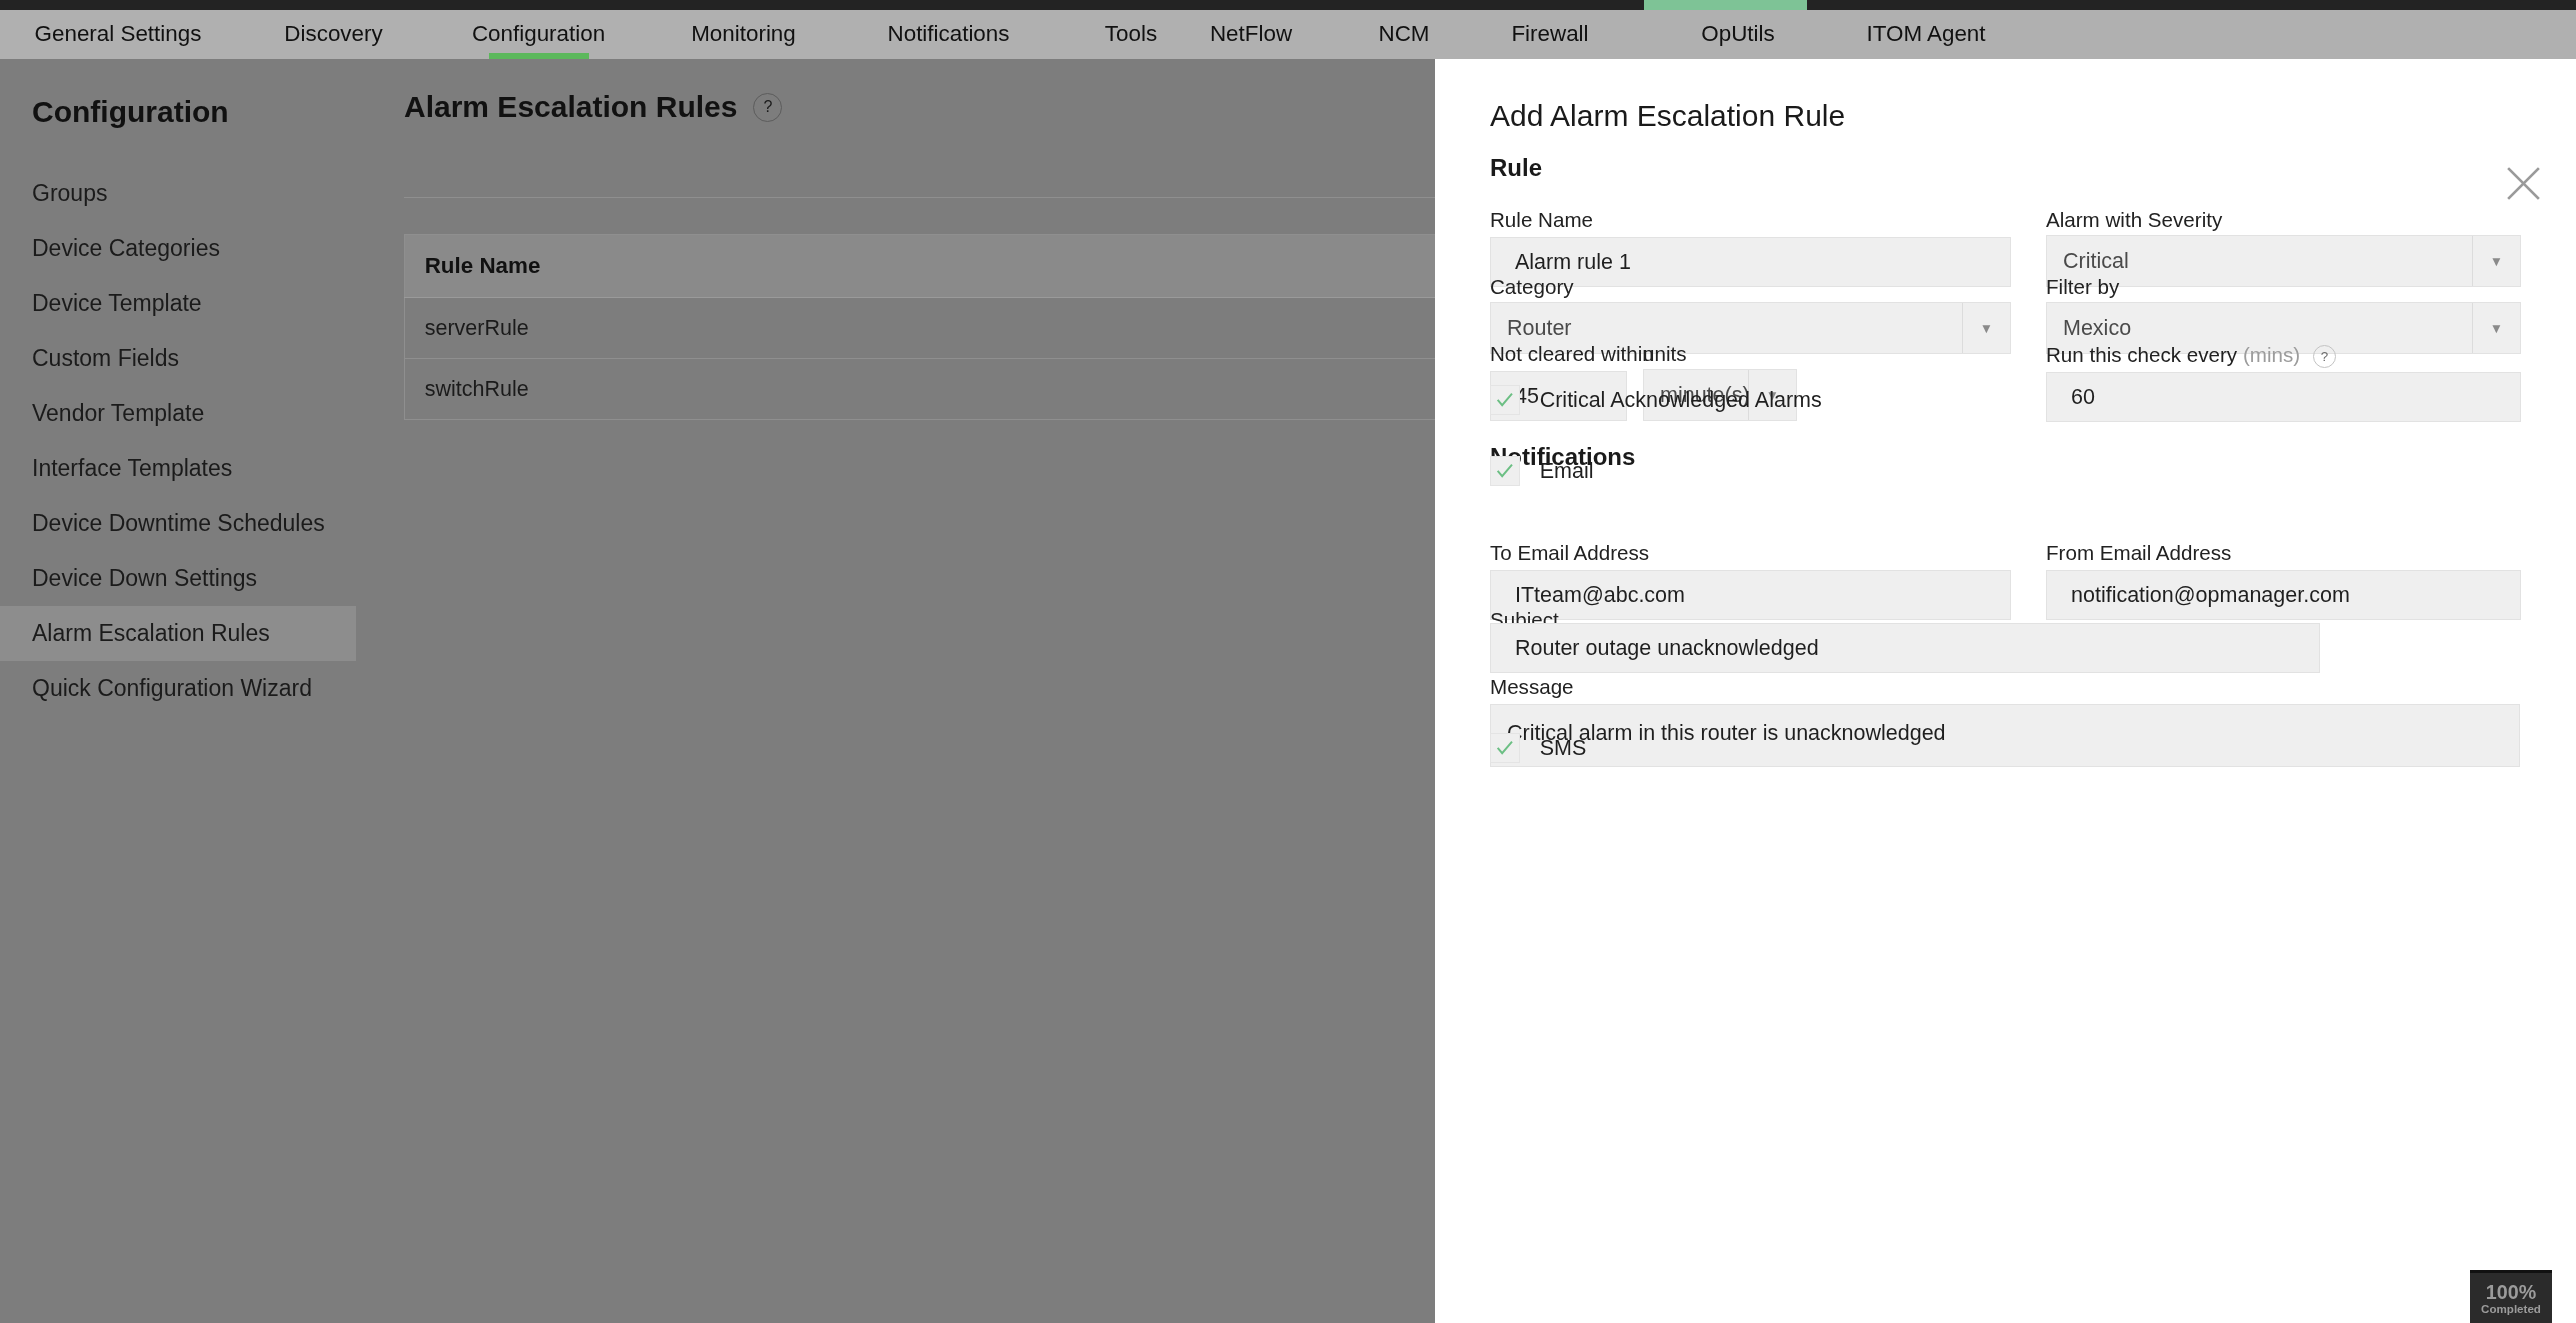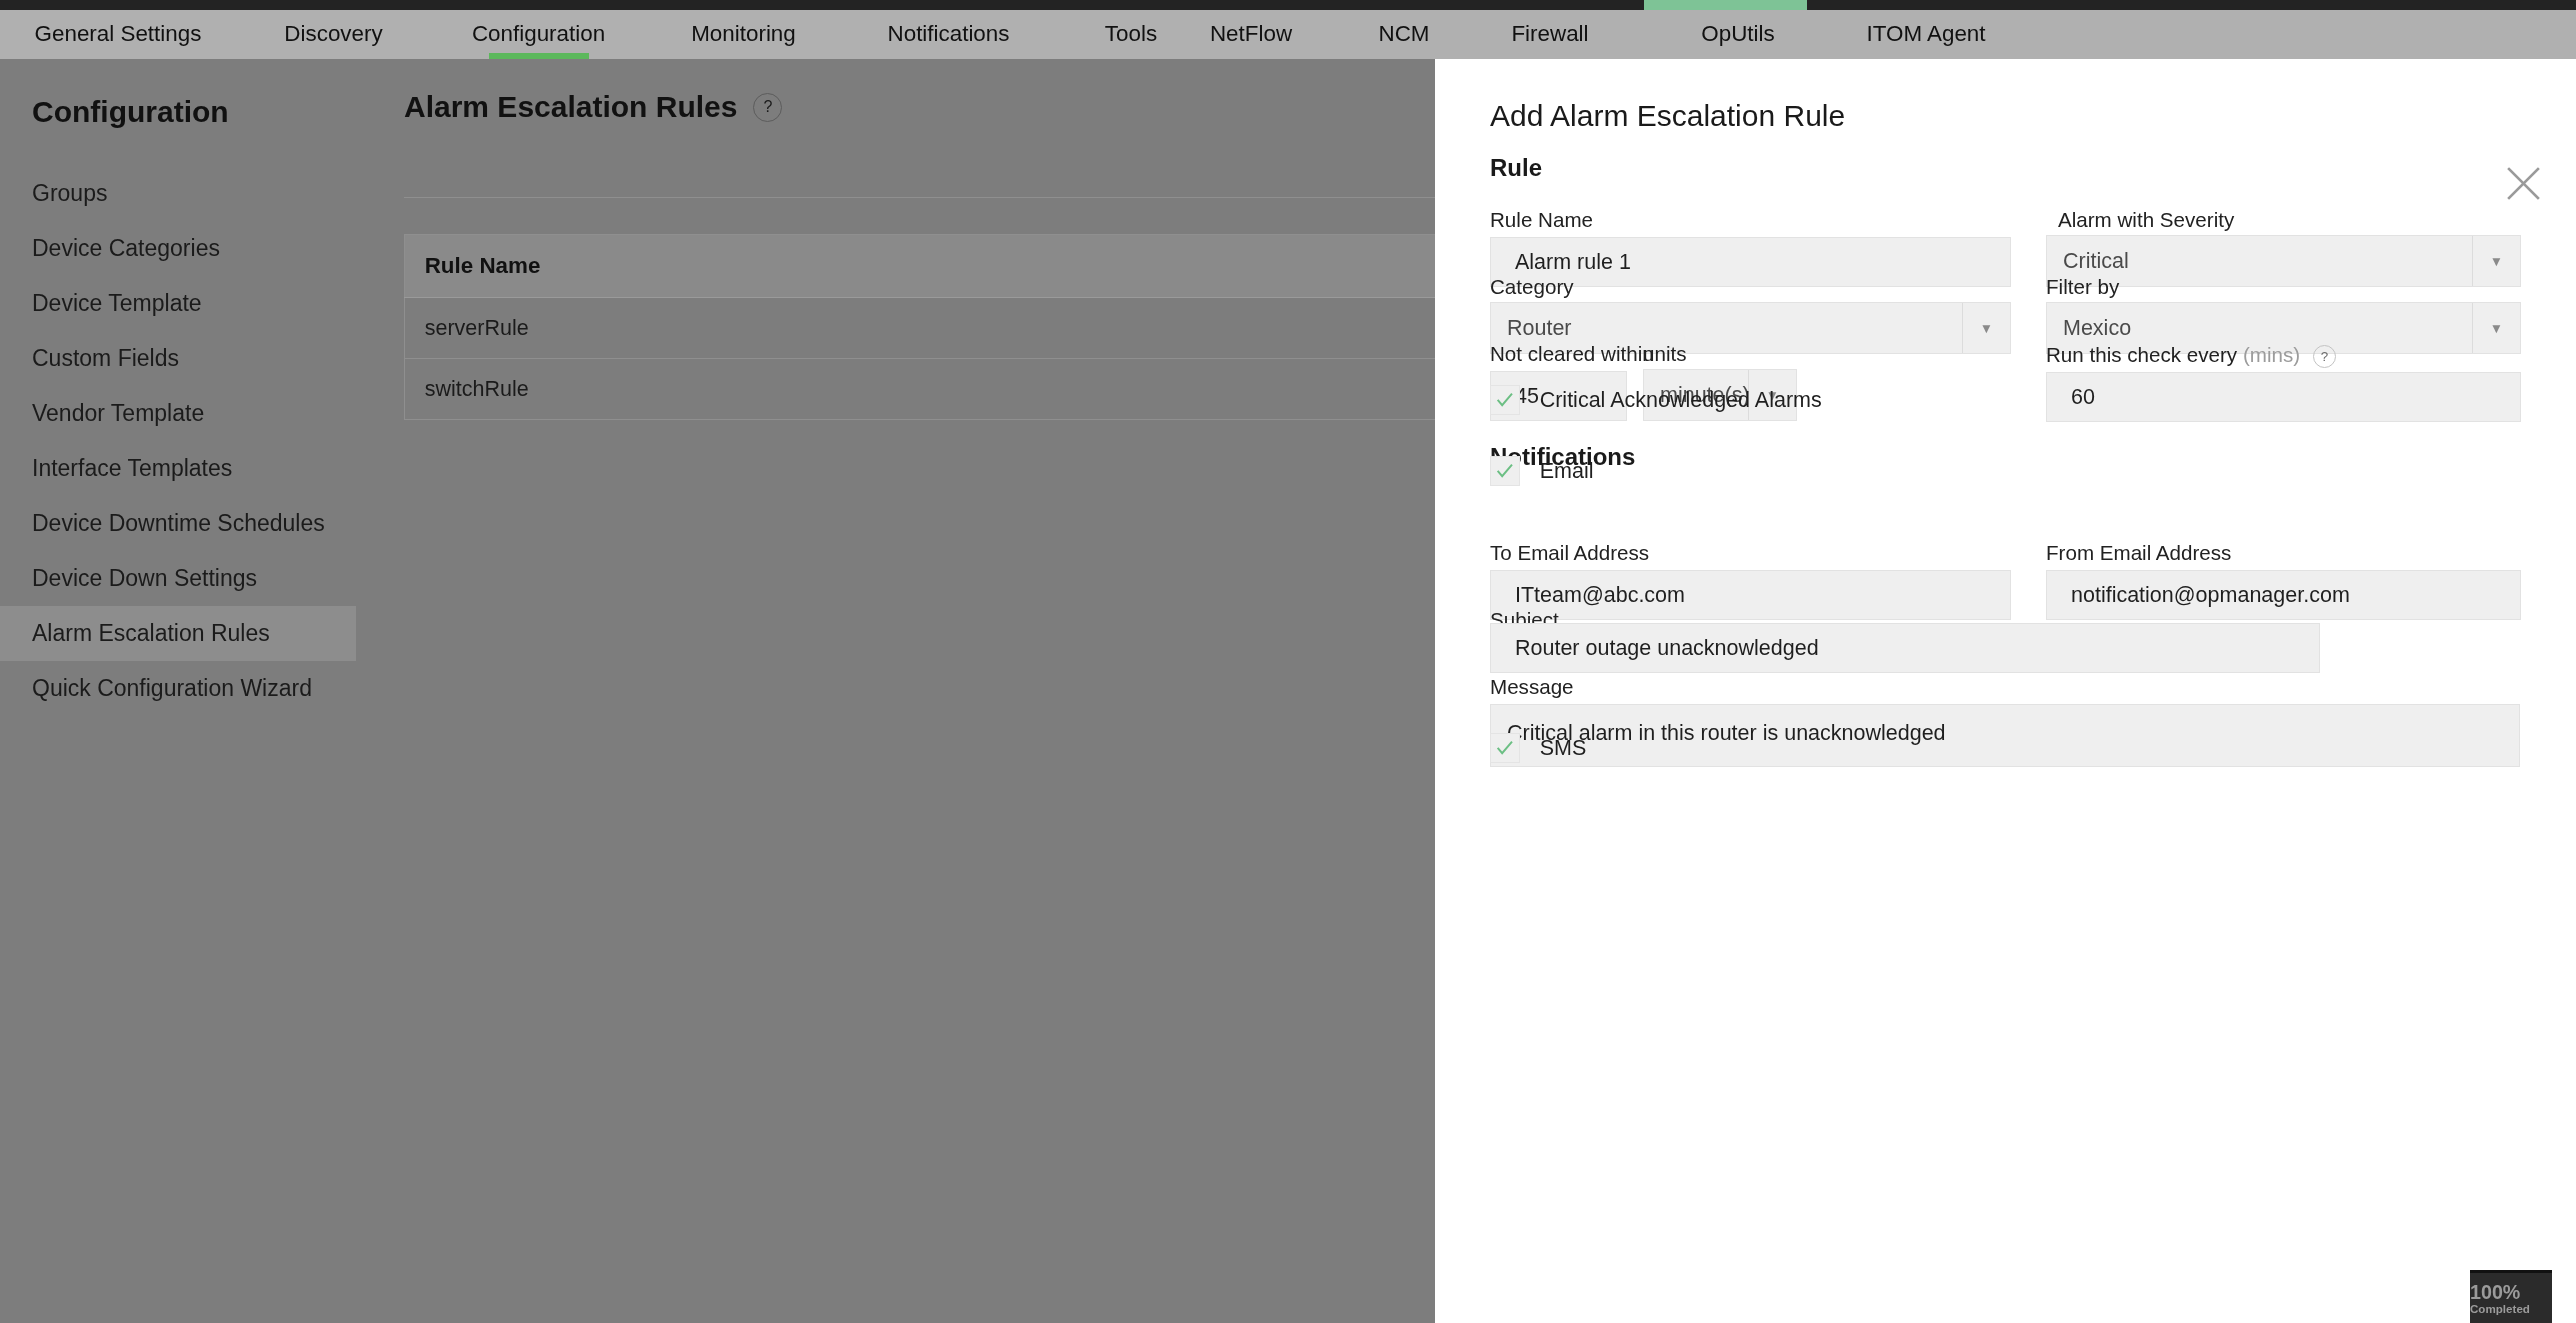--- a/index.html
+++ b/index.html
@@ -210,21 +210,21 @@
   }
 
   
   #completion-badge {
     position: absolute;
     top: 1270px; left: 2470px;
     width: 82px; height: 54px;
     background: #2b2b2b;
     border-top: 3.6px solid #111111;
     display: flex; flex-direction: column;
-    justify-content: center;
+    align-items: center; justify-content: center;
     line-height: 1.05;
   }
   #completion-pct { font-size: 19.7px; font-weight: bold; color: #9b9b9b; }
   #completion-label { font-size: 11.6px; color: #9b9b9b; font-weight: bold; }
 </style>
 </head>
 <body>
 
 <div id="top-strip">
   <div id="top-strip-progress"></div>
@@ -320,21 +320,21 @@
     </svg>
   </div>
 
   <div id="modal-body">
 
     <div class="section-head" style="top:-1.8px; left:55px;">Rule</div>
 
     <div class="fld-label" style="top:52px; left:55px;">Rule Name</div>
     <div class="input-box filled" style="top:81px; left:55px; width:521px; height:50px;">Alarm rule 1</div>
 
-    <div class="fld-label" style="top:52px; left:611px;margin-left:12px;">Alarm with Severity</div>
+    <div class="fld-label" style="top:52px; left:611px;">Alarm with Severity</div>
     <div class="select-box" style="top:79px; left:611px; width:475px; height:52px;">
       <span>Critical</span>
       <span class="select-arrow">▼</span>
     </div>
 
     <div class="fld-label" style="top:119px; left:55px;">Category</div>
     <div class="select-box" style="top:146px; left:55px; width:521px; height:52px;">
       <span>Router</span>
       <span class="select-arrow">▼</span>
     </div>

